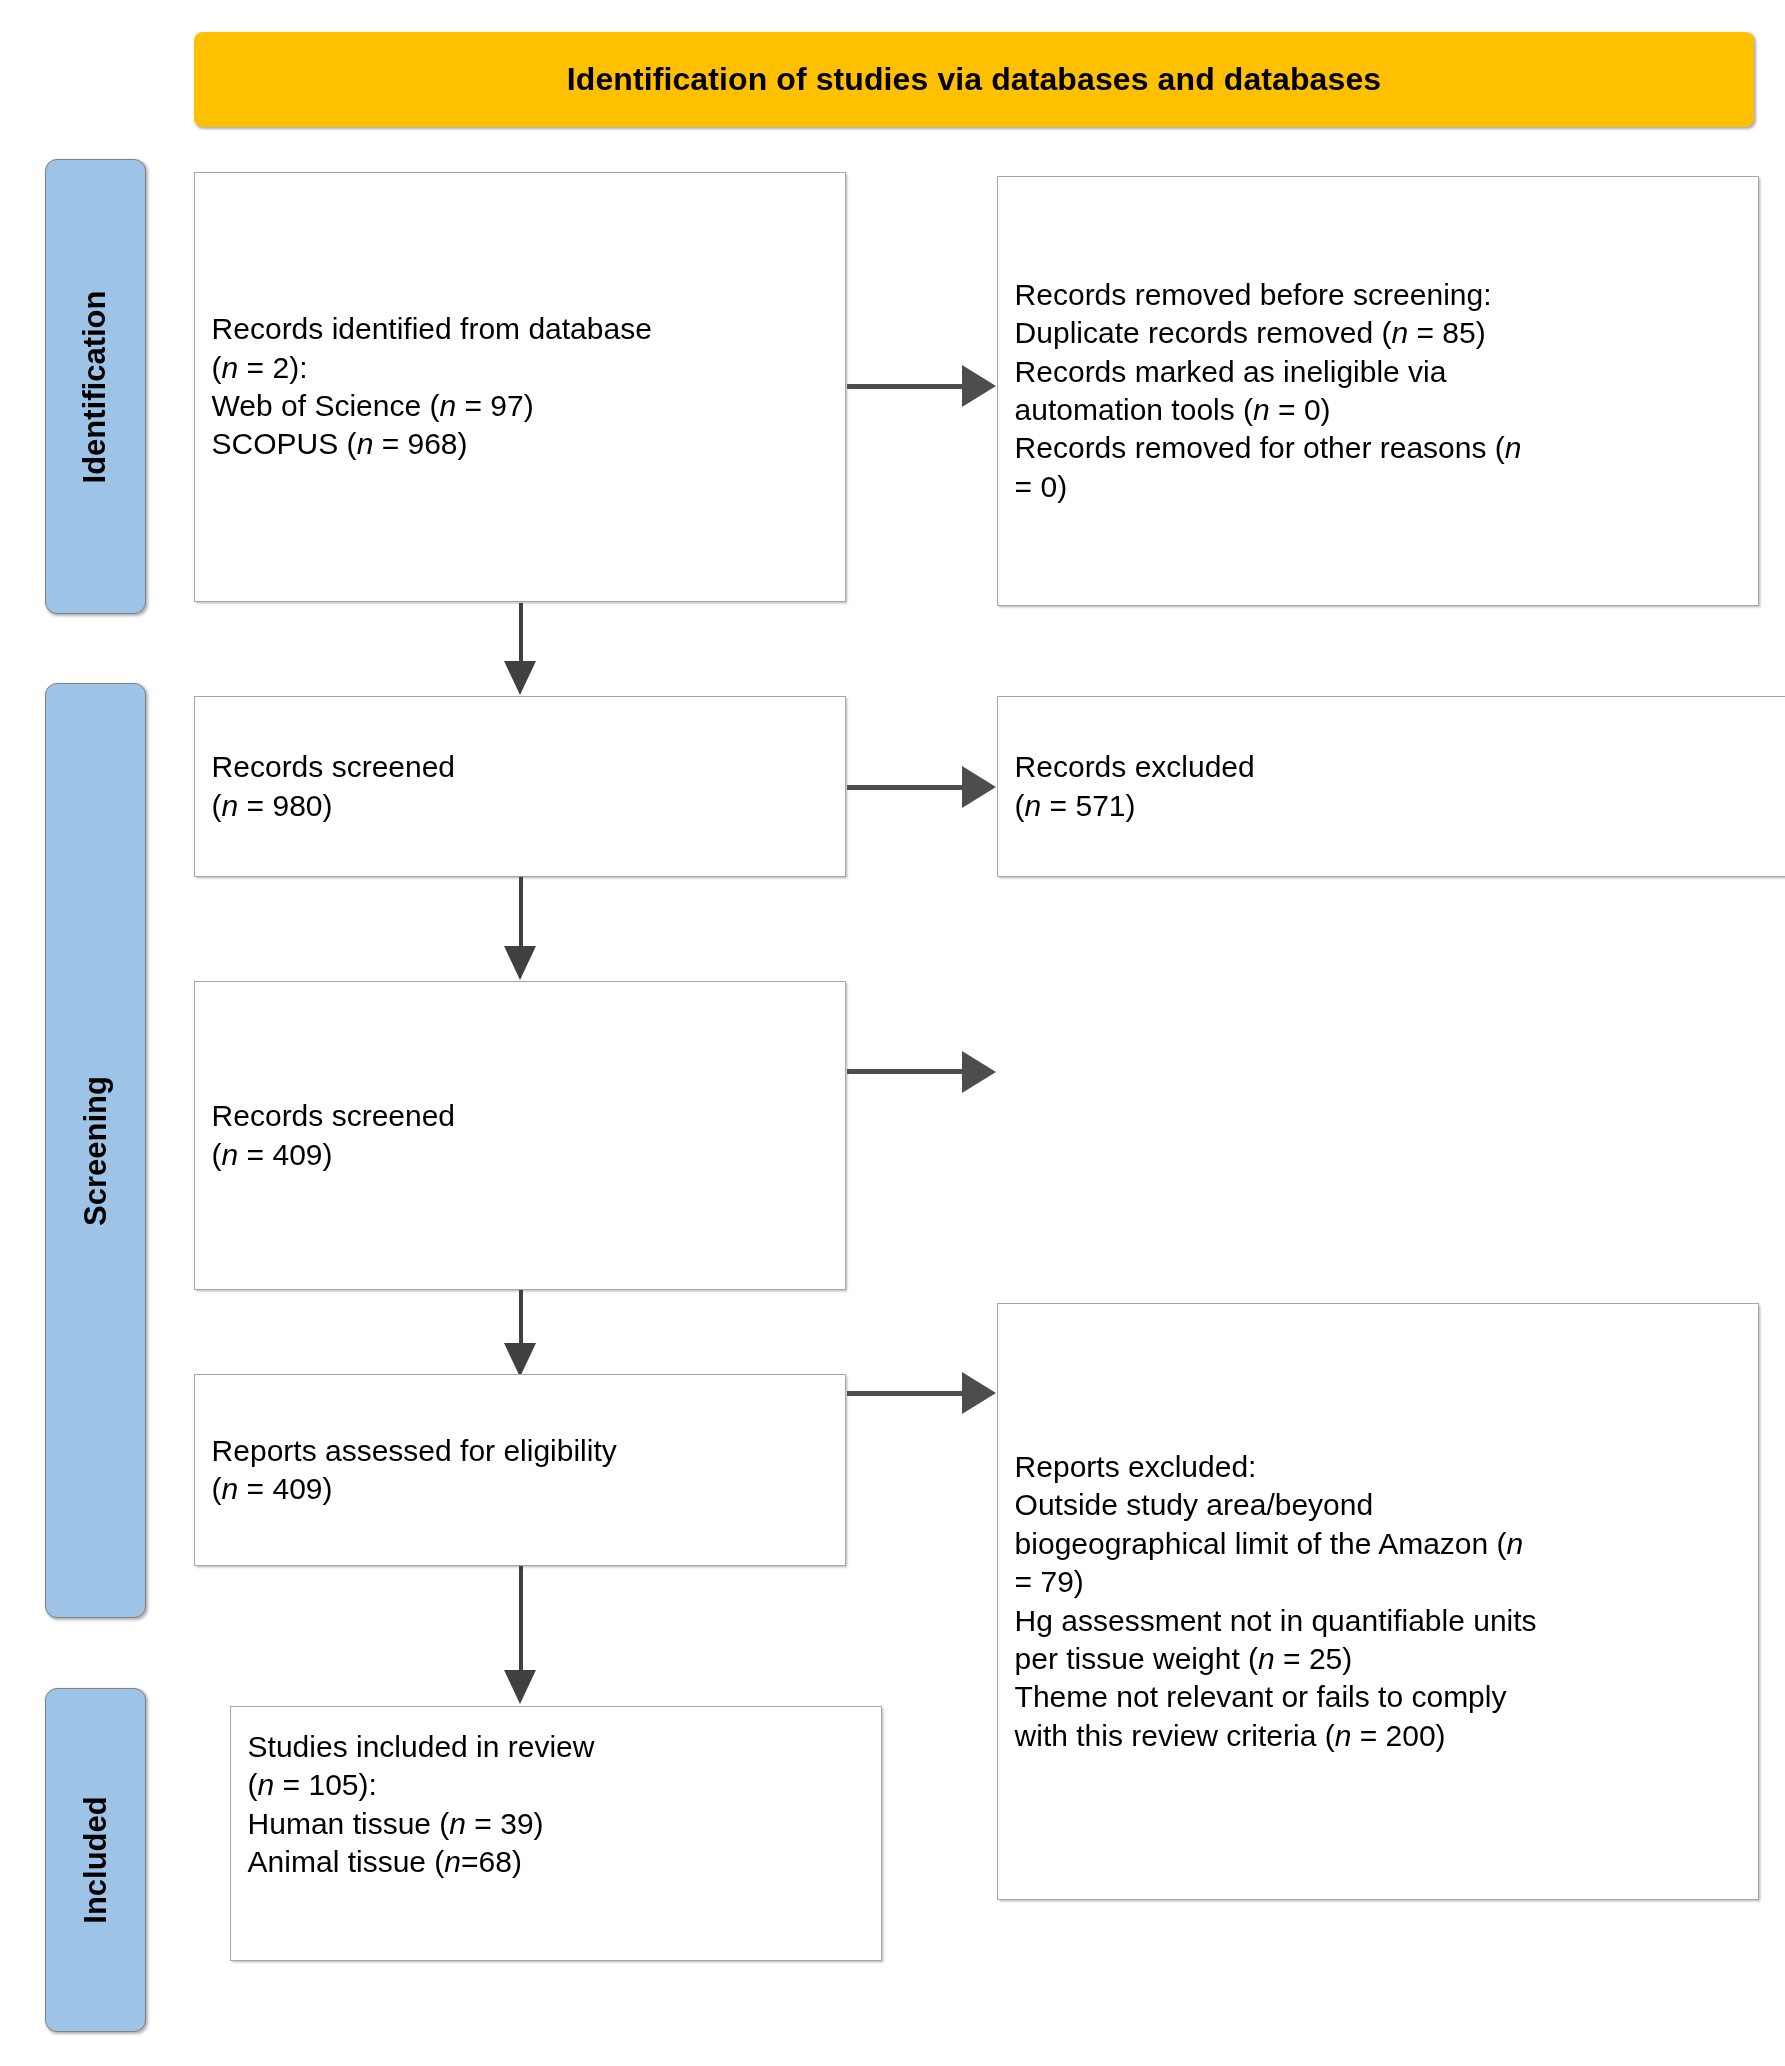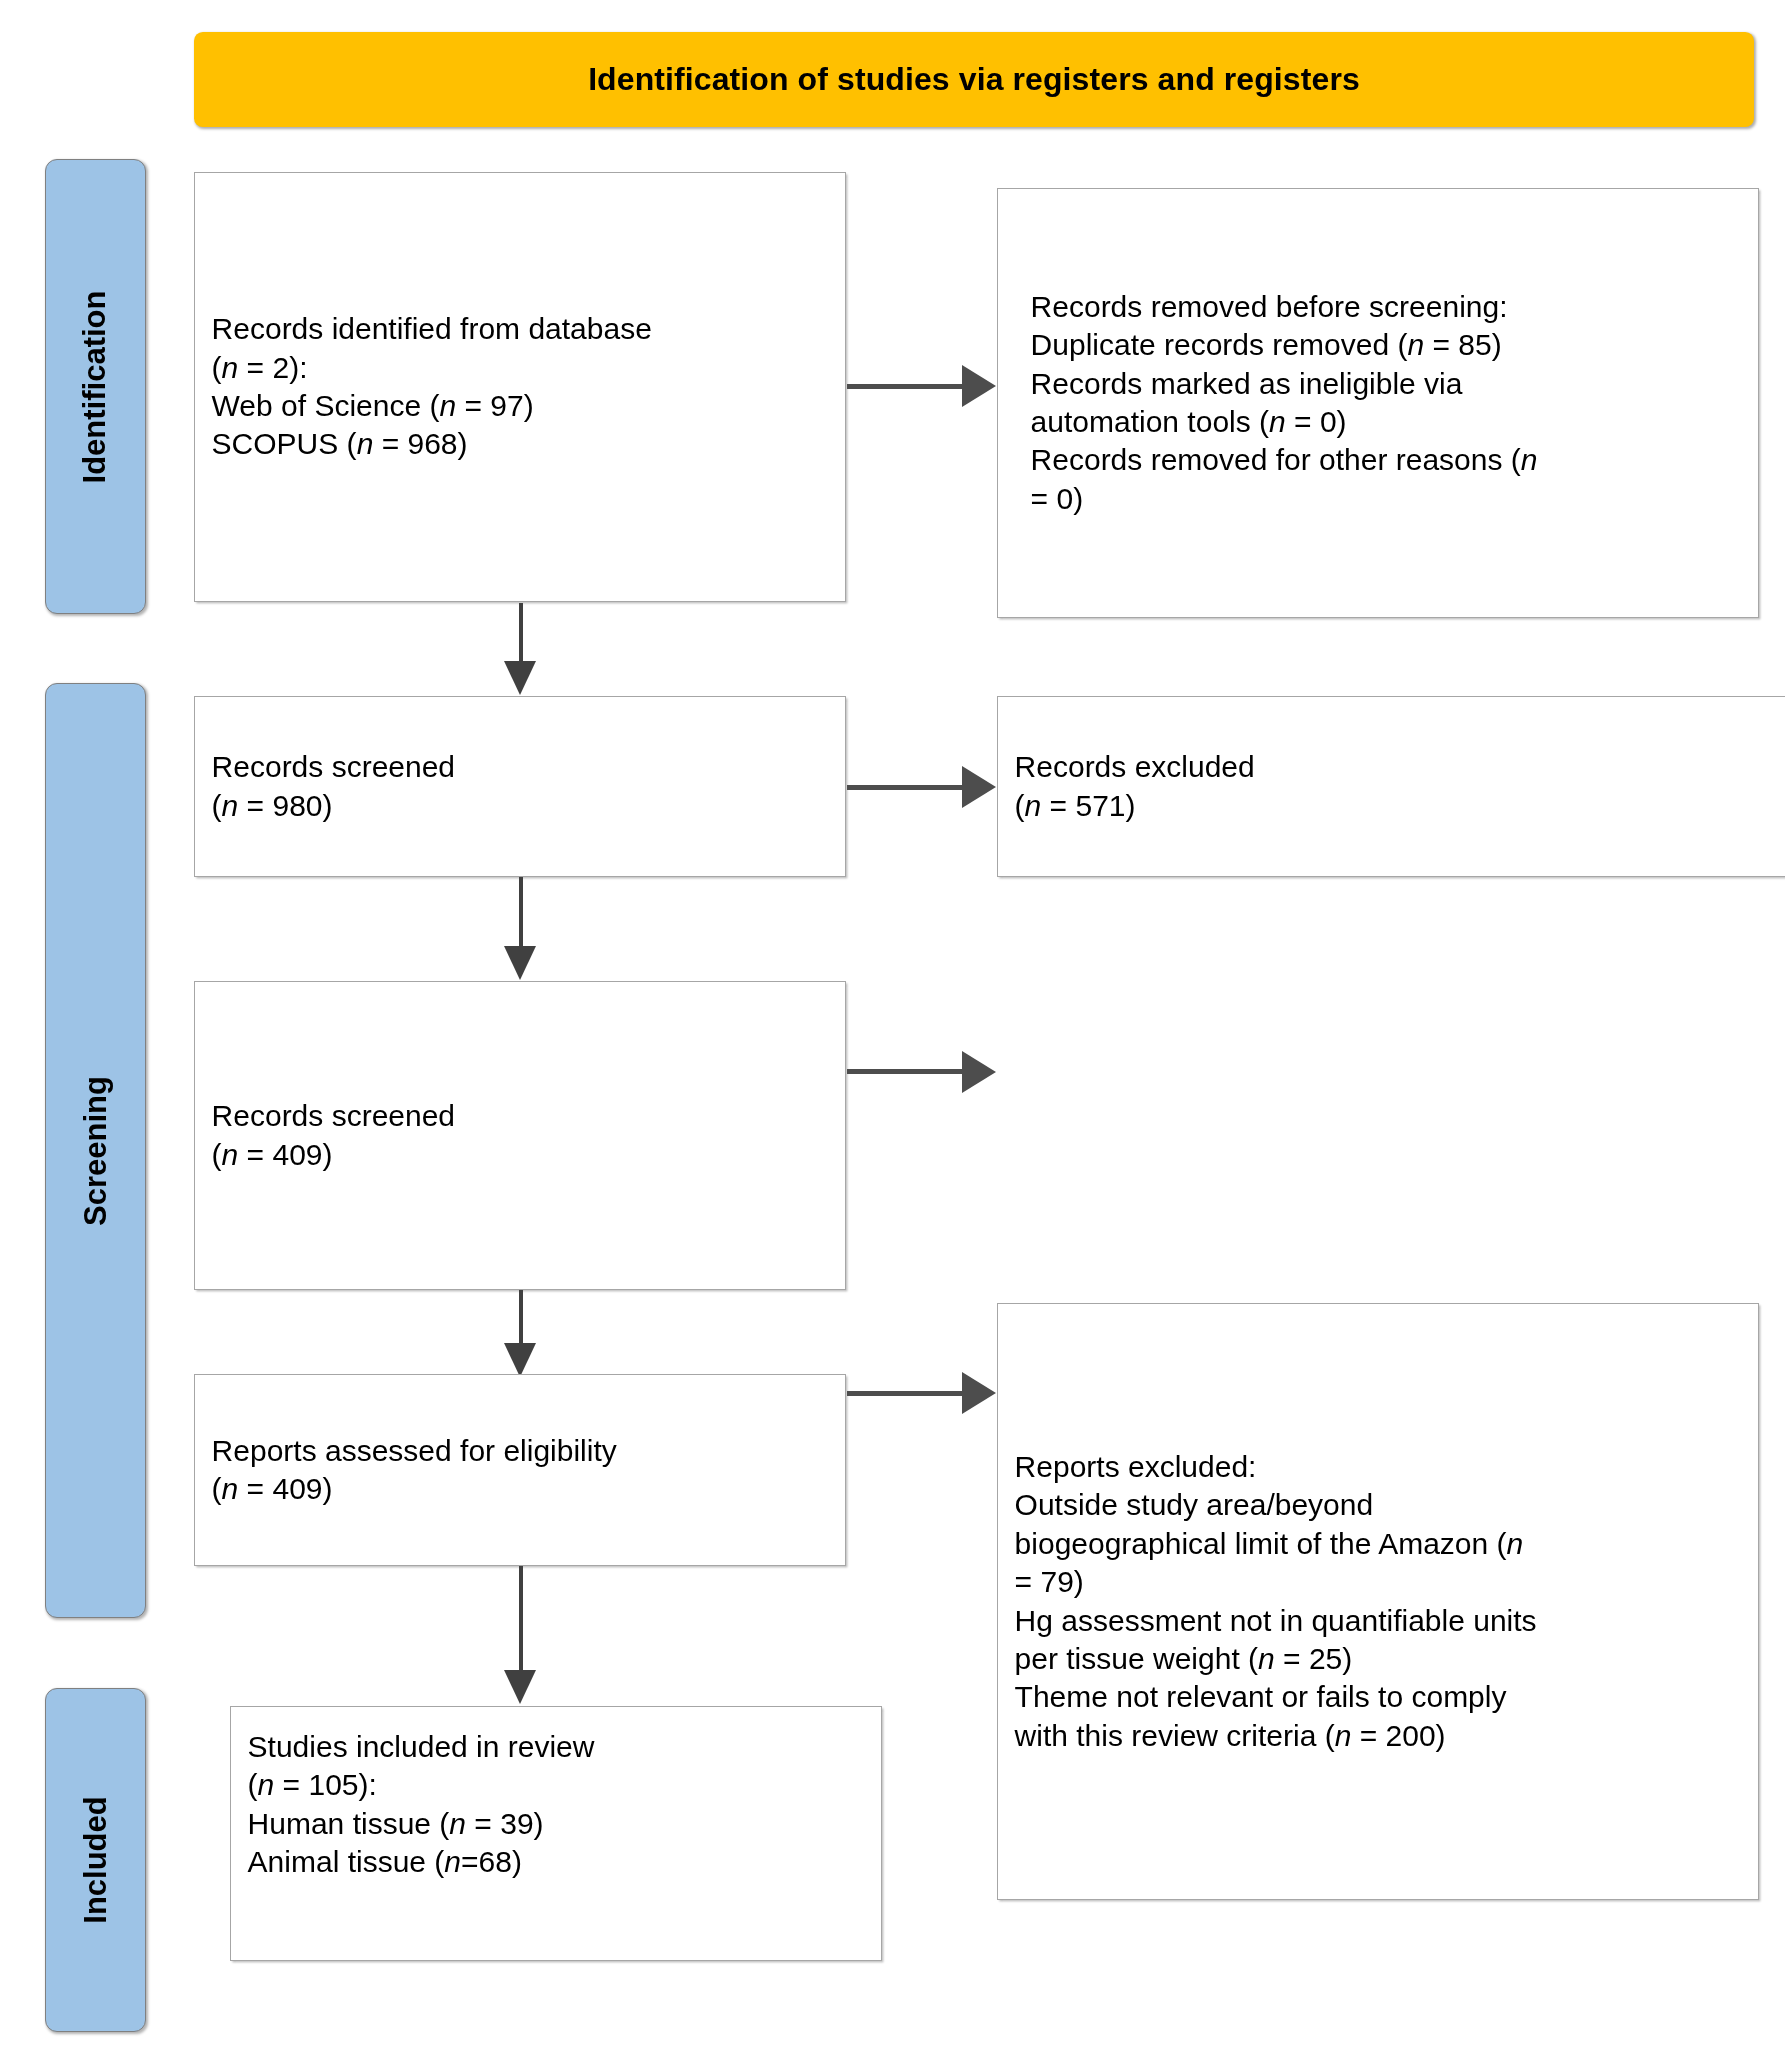--- a/index.html
+++ b/index.html
@@ -109,21 +109,21 @@
     border-bottom: 21px solid transparent;
     border-left: 34px solid #4d4d4d;
   }
 </style>
 </head>
 <body>
 
 <div id="diagram">
 
   <div class="header-banner">
-    <div class="header-title">Identification of studies via registers and registers</div>
+    <div class="header-title">Identification of studies via databases and databases</div>
   </div>
 
   <div class="stage-bar" style="left:45px; top:159px; width:99px; height:453px;">
     <span class="stage-label">Identification</span>
   </div>
 
   <div class="stage-bar" style="left:45px; top:683px; width:99px; height:933px;">
     <span class="stage-label">Screening</span>
   </div>
 
@@ -133,21 +133,21 @@
 
   <div class="flow-box va-center" style="left:194px; top:172px; width:652px; height:430px;">
     <div class="box-text">
       Records identified from database<br>
       (<i>n</i> = 2):<br>
       Web of Science (<i>n</i> = 97)<br>
       SCOPUS (<i>n</i> = 968)
     </div>
   </div>
 
-  <div class="flow-box va-center" style="left:997px; top:188px; width:762px; height:430px;padding-left:16px;">
+  <div class="flow-box va-center" style="left:997px; top:176px; width:762px; height:430px;">
     <div class="box-text">
       Records removed before screening:<br>
       Duplicate records removed (<i>n</i> = 85)<br>
       Records marked as ineligible via<br>
       automation tools (<i>n</i> = 0)<br>
       Records removed for other reasons (<i>n</i><br>
       = 0)
     </div>
   </div>
 

